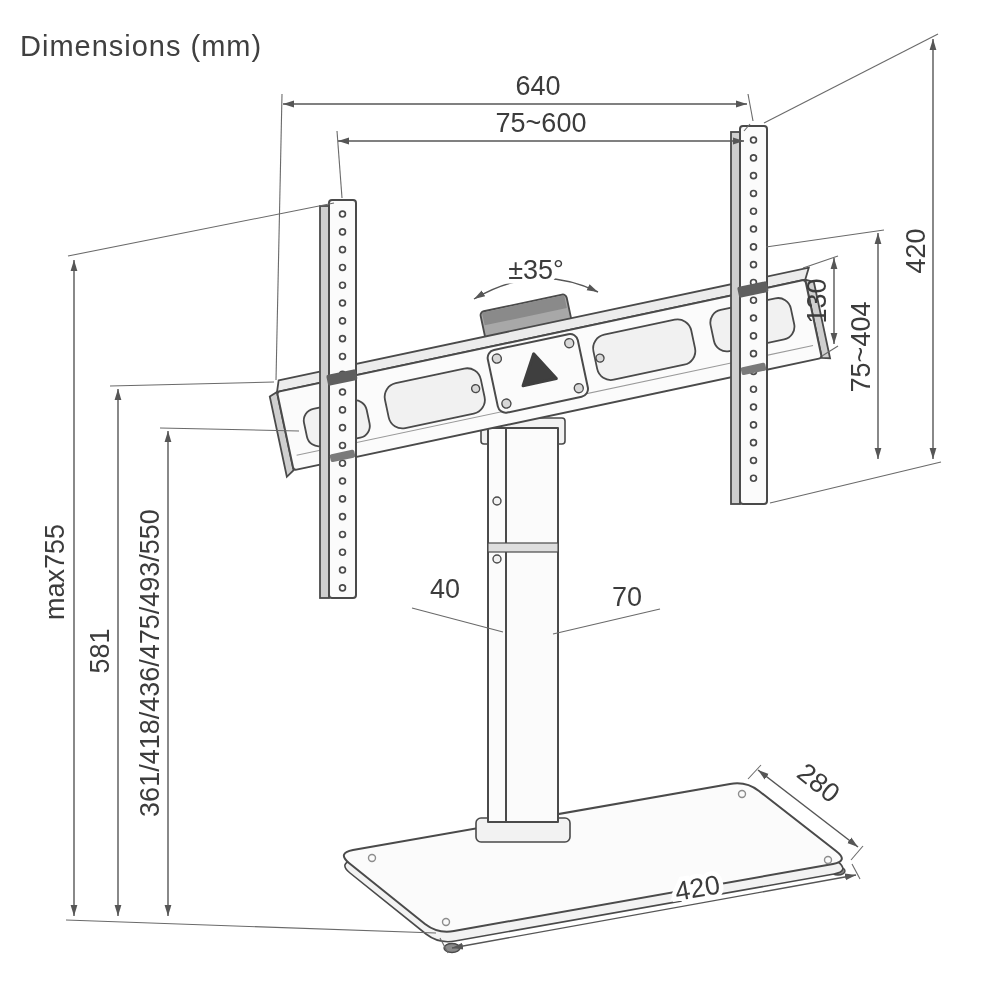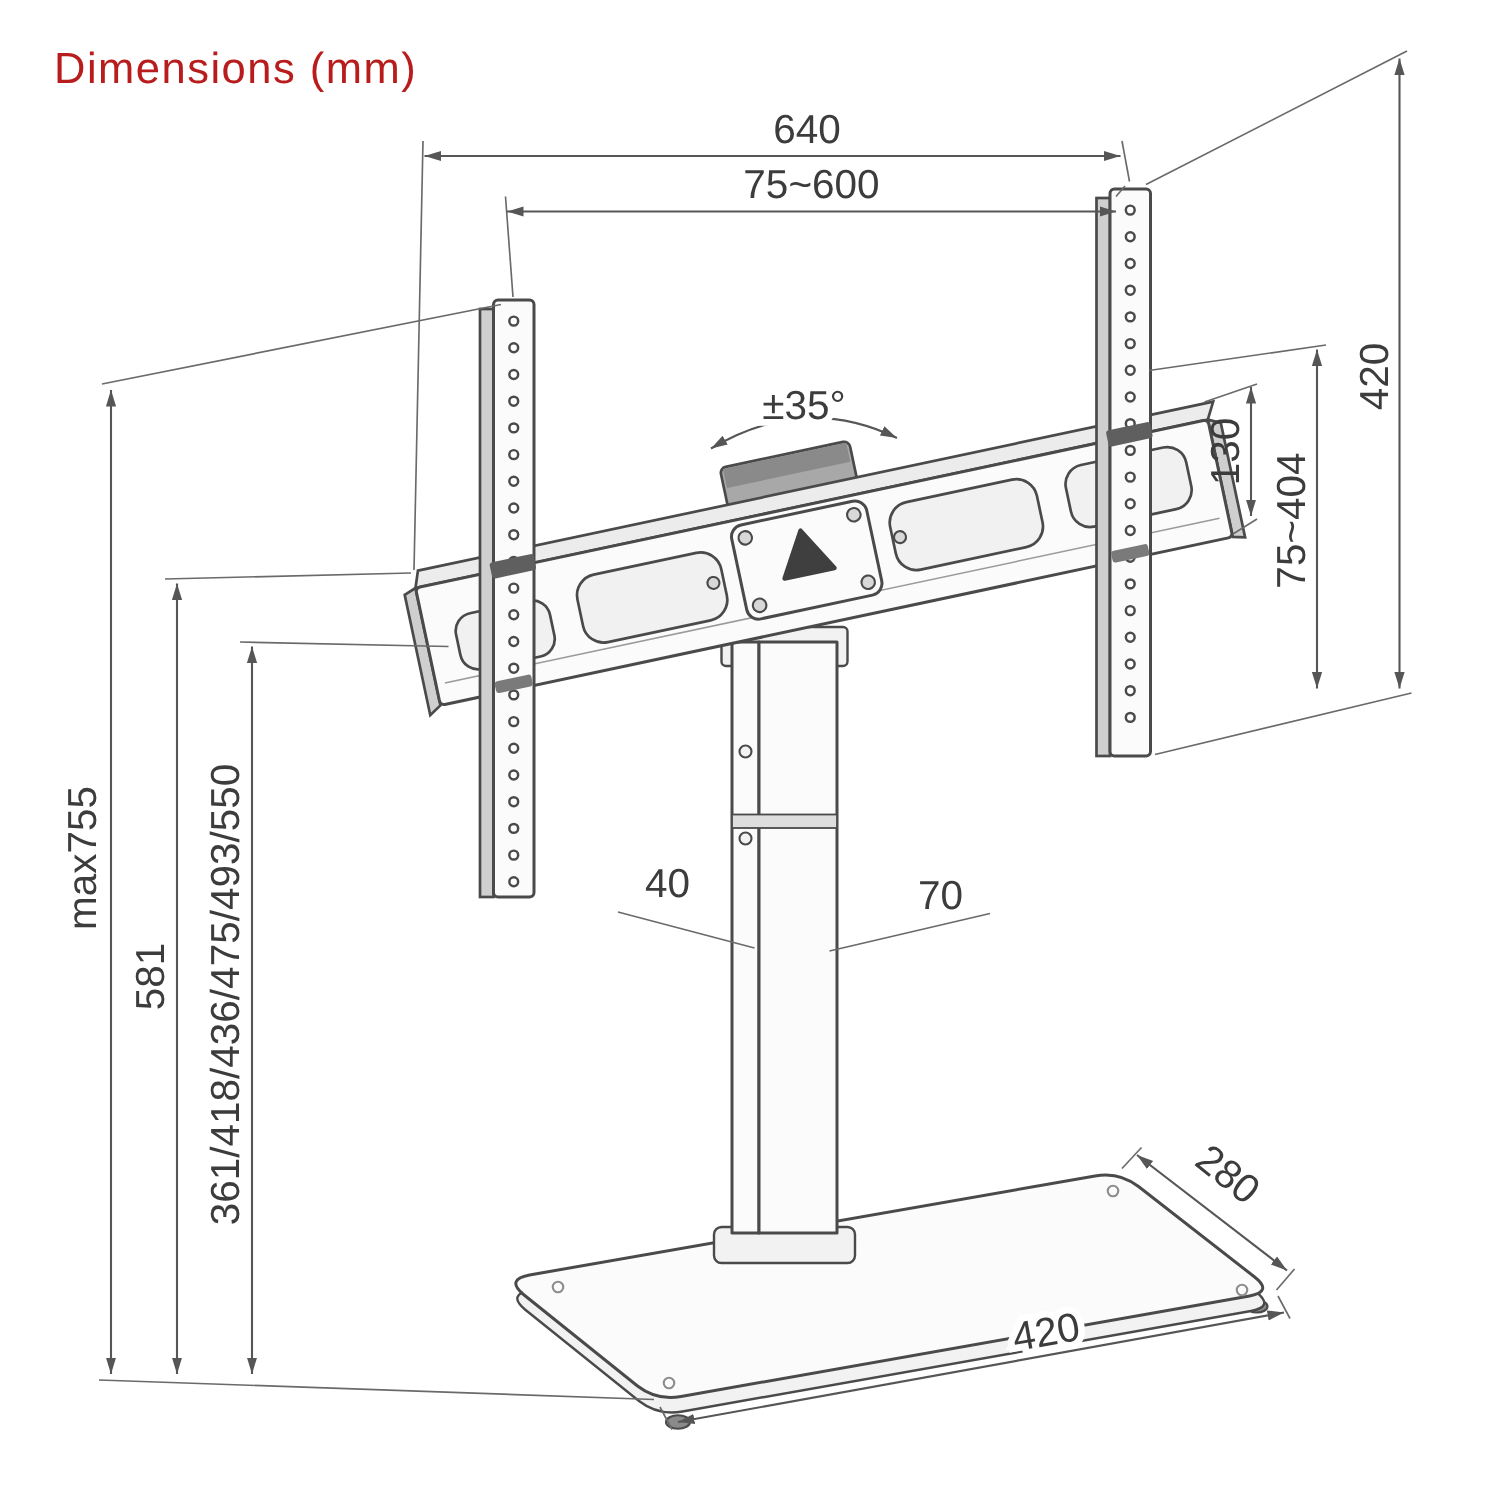--- a/index.html
+++ b/index.html
@@ -1,18 +1,18 @@
 <!DOCTYPE html>
 <html><head>
 <meta charset="utf-8">
 <style>
   html,body{margin:0;padding:0;background:#fff;}
   .canvas{position:relative;width:1000px;height:1000px;background:#ffffff;overflow:hidden;
           font-family:"Liberation Sans",sans-serif;}
-  .title{position:absolute;left:36px;top:30px;font-size:29px;color:#b91c1c;letter-spacing:1px;}
+  .title{position:absolute;left:20px;top:30px;font-size:29px;color:#404040;letter-spacing:1px;}
   svg{position:absolute;left:0;top:0;}
   .ln{stroke:#4a4a4a;stroke-width:2;fill:#fbfbfb;stroke-linejoin:round;}
   .ln-thin{stroke:#4a4a4a;stroke-width:1.6;fill:#f2f2f2;stroke-linejoin:round;}
   .side{stroke:#4a4a4a;stroke-width:1.8;fill:#cfcfcf;}
   .cut{stroke:#4a4a4a;stroke-width:1.8;fill:#f1f1f1;}
   .dim{stroke:#565656;stroke-width:1.4;fill:none;}
   .ext{stroke:#6a6a6a;stroke-width:1.1;fill:none;}
   .dimtext{font-size:27px;fill:#3c3c3c;text-anchor:middle;font-family:"Liberation Sans",sans-serif;}
   .halo{paint-order:stroke;stroke:#ffffff;stroke-width:9px;}
 </style>

